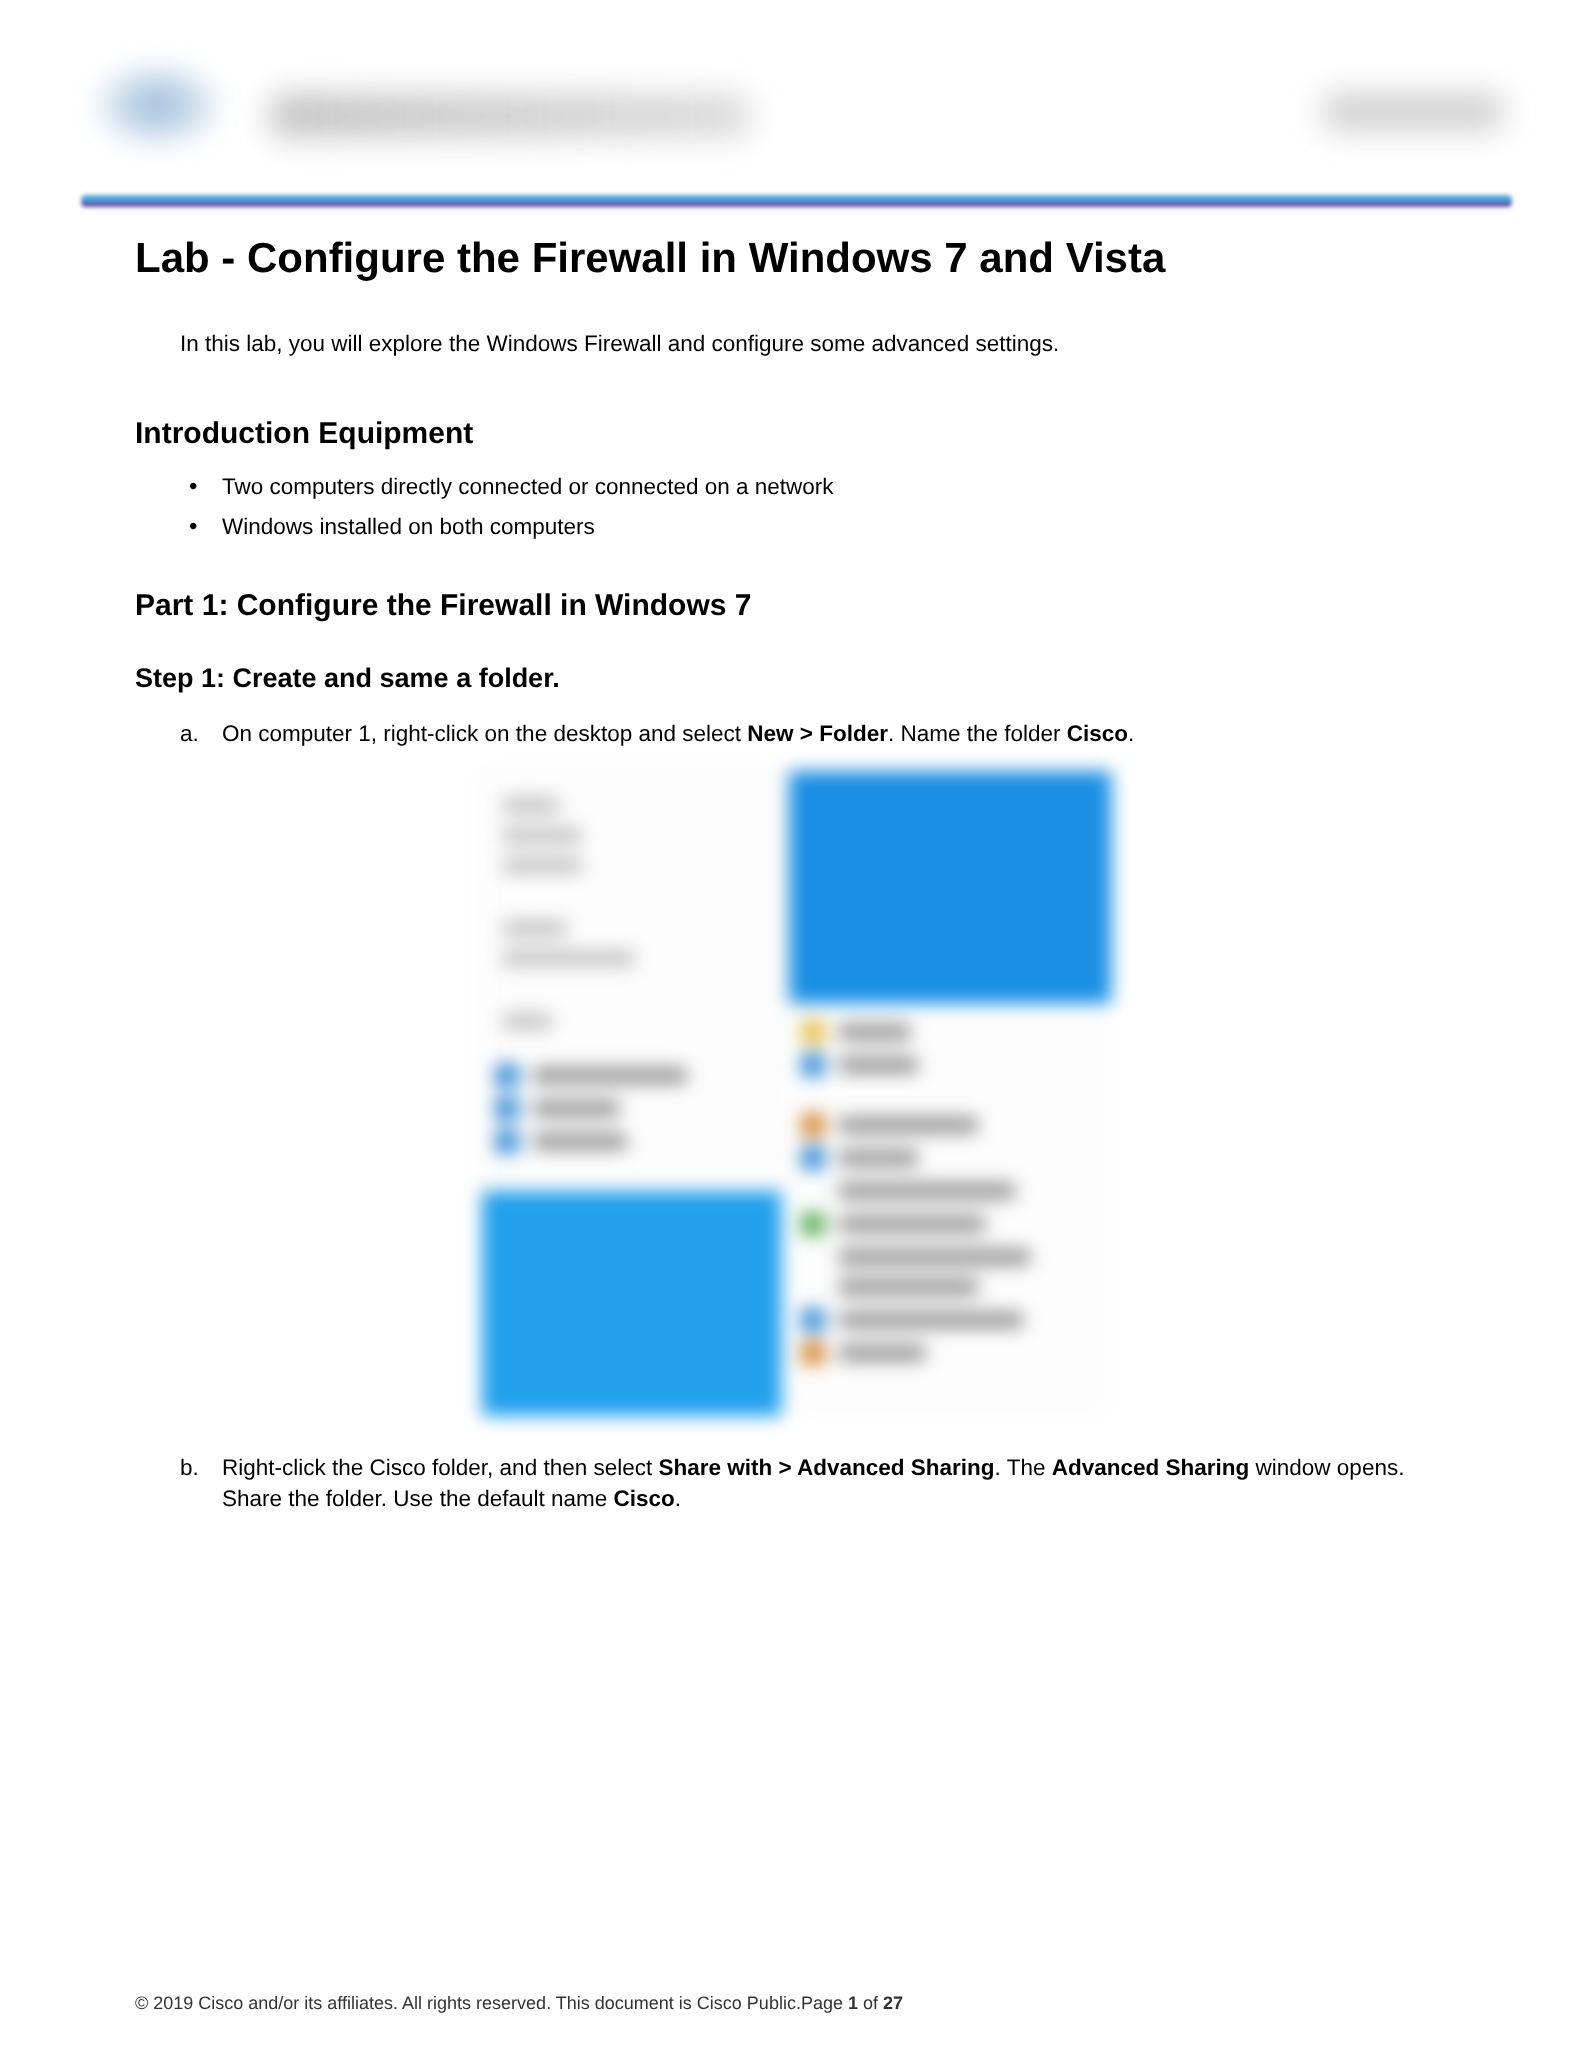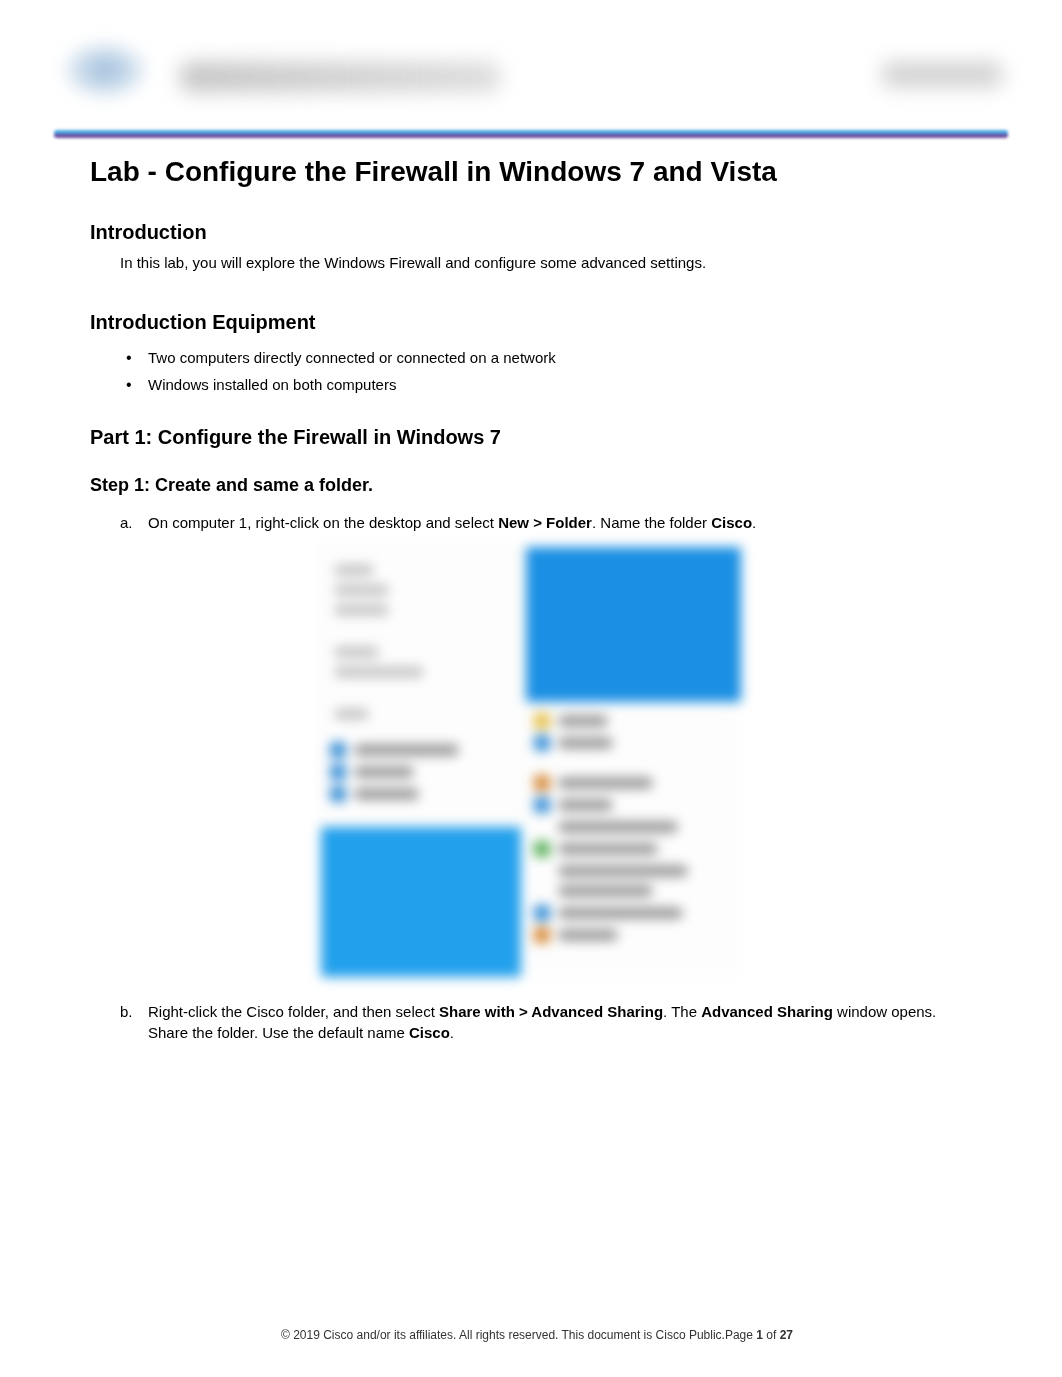--- a/index.html
+++ b/index.html
@@ -185,21 +185,21 @@
     .sp-yellow { background: #e6c04a; }
     .sp-blue { background: #3a8fd6; }
     .sp-orange { background: #d68a3a; }
     .sp-green { background: #5ab05a; }
     .footer {
       position: absolute;
       bottom: 35px;
       left: 90px;
       right: 78px;
       display: flex;
-      justify-content: center;
+      justify-content: flex-start;
       font-size: 12px;
       color: #333;
     }
     .bold { font-weight: bold; }
   </style>
 </head>
 <body>
 
 <div class="page">
 
@@ -207,21 +207,20 @@
     <div class="logo-blur"></div>
     <div class="academy-blur"></div>
     <div class="right-blur"></div>
   </div>
   <div class="header-line"></div>
 
   <div class="content">
 
     <h1 class="lab-title">Lab - Configure the Firewall in Windows 7 and Vista</h1>
 
-    <h2 class="section-heading">Introduction</h2>
     <p class="intro-text">In this lab, you will explore the Windows Firewall and configure some advanced settings.</p>
 
     <h2 class="section-heading">Introduction Equipment</h2>
     <ul class="bullet-list">
       <li>Two computers directly connected or connected on a network</li>
       <li>Windows installed on both computers</li>
     </ul>
 
     <h2 class="part-heading">Part 1: Configure the Firewall in Windows 7</h2>
 

